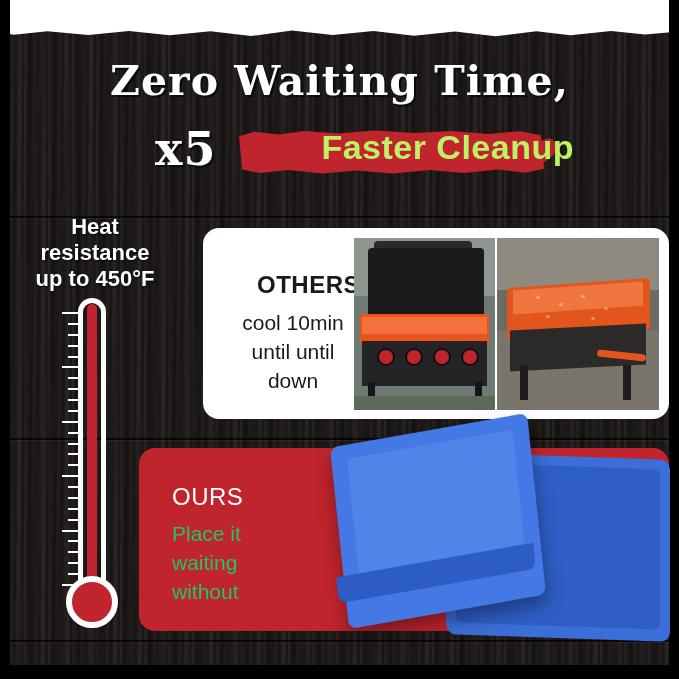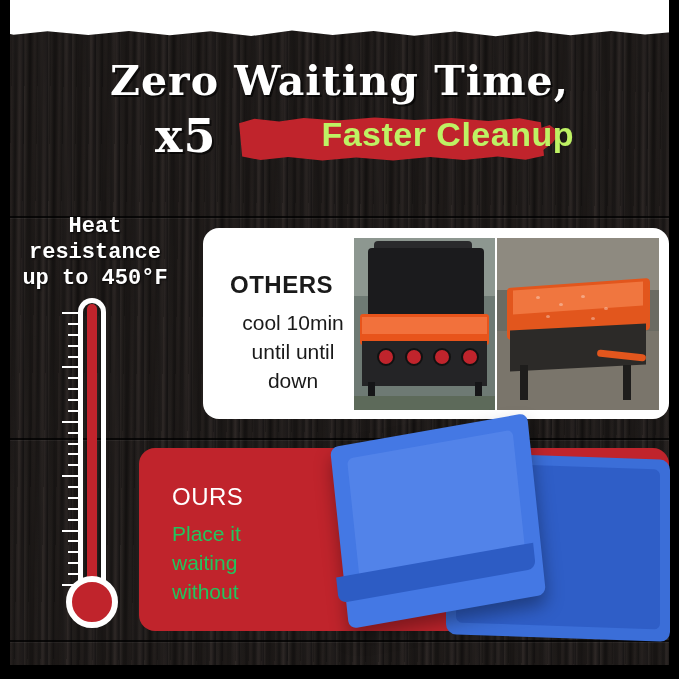--- a/index.html
+++ b/index.html
@@ -119,21 +119,21 @@
     font-family: "DejaVu Serif", serif;
     font-weight: bold;
     font-size: 41px;
     letter-spacing: 1px;
     line-height: 50px;
     text-shadow: 2px 2px 0 rgba(0,0,0,0.6);
   }
 
   .headline-row2 {
     position: relative;
-    margin-top: 3px;
+    margin-top: 16px;
     height: 56px;
   }
   .red-brush {
     position: absolute;
     left: 236px;
     top: 8px;
     width: 308px;
     height: 44px;
     background: #c0242c;
     clip-path: polygon(
@@ -182,21 +182,20 @@
     position: absolute;
     left: 10px;
     top: 214px;
     width: 170px;
     text-align: center;
     color: #ffffff;
     font-weight: bold;
     font-size: 22px;
     line-height: 26px;
     text-shadow: 1px 1px 2px rgba(0,0,0,0.8);
-    font-family: Liberation Mono, monospace;
   }
   .thermo {
     position: absolute;
     left: 56px;
     top: 298px;
     width: 80px;
     height: 346px;
   }
   .thermo-tube {
     position: absolute;
@@ -252,21 +251,21 @@
     width: 466px;
     height: 191px;
     background: #ffffff;
     border-radius: 16px;
   }
   .others-title {
     position: absolute;
     left: 230px;
     top: 271px;
     width: 130px;
-    text-align: left;
+    text-align: right;
     font-weight: bold;
     font-size: 24px;
     color: #1a1a1a;
     letter-spacing: 0.5px;
   }
   .others-sub {
     position: absolute;
     left: 218px;
     top: 308px;
     width: 150px;

